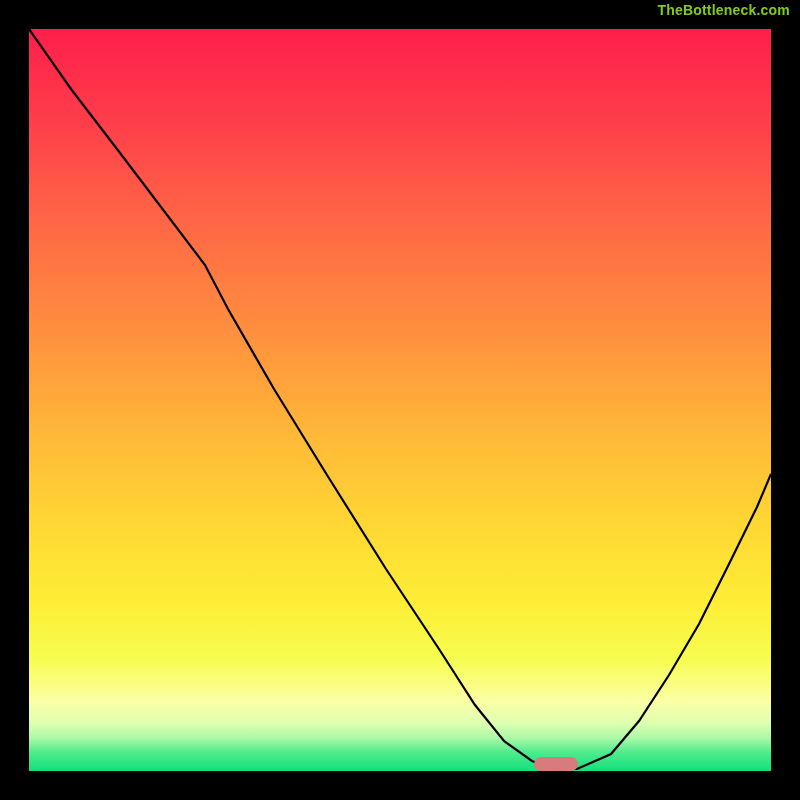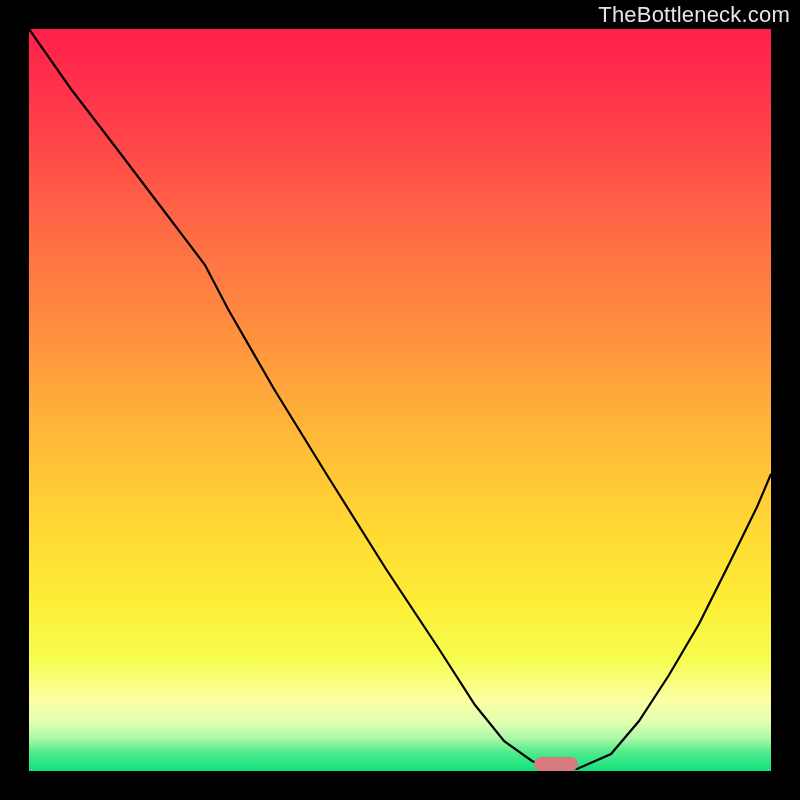--- a/index.html
+++ b/index.html
@@ -14,23 +14,23 @@
   .frame {
     position: relative;
     width: 800px;
     height: 800px;
     background: #000;
   }
   .watermark {
     position: absolute;
     top: 2px;
     right: 10px;
-    color: #e5e5e5;
-    font-size: 22px;
-    font-weight: 400;
+    color: #84cc16;
+    font-size: 14px;
+    font-weight: 700;
     letter-spacing: 0.2px;
     z-index: 10;
   }
   .plot-area {
     position: absolute;
     left: 29px;
     top: 29px;
     width: 742px;
     height: 742px;
     overflow: hidden;

